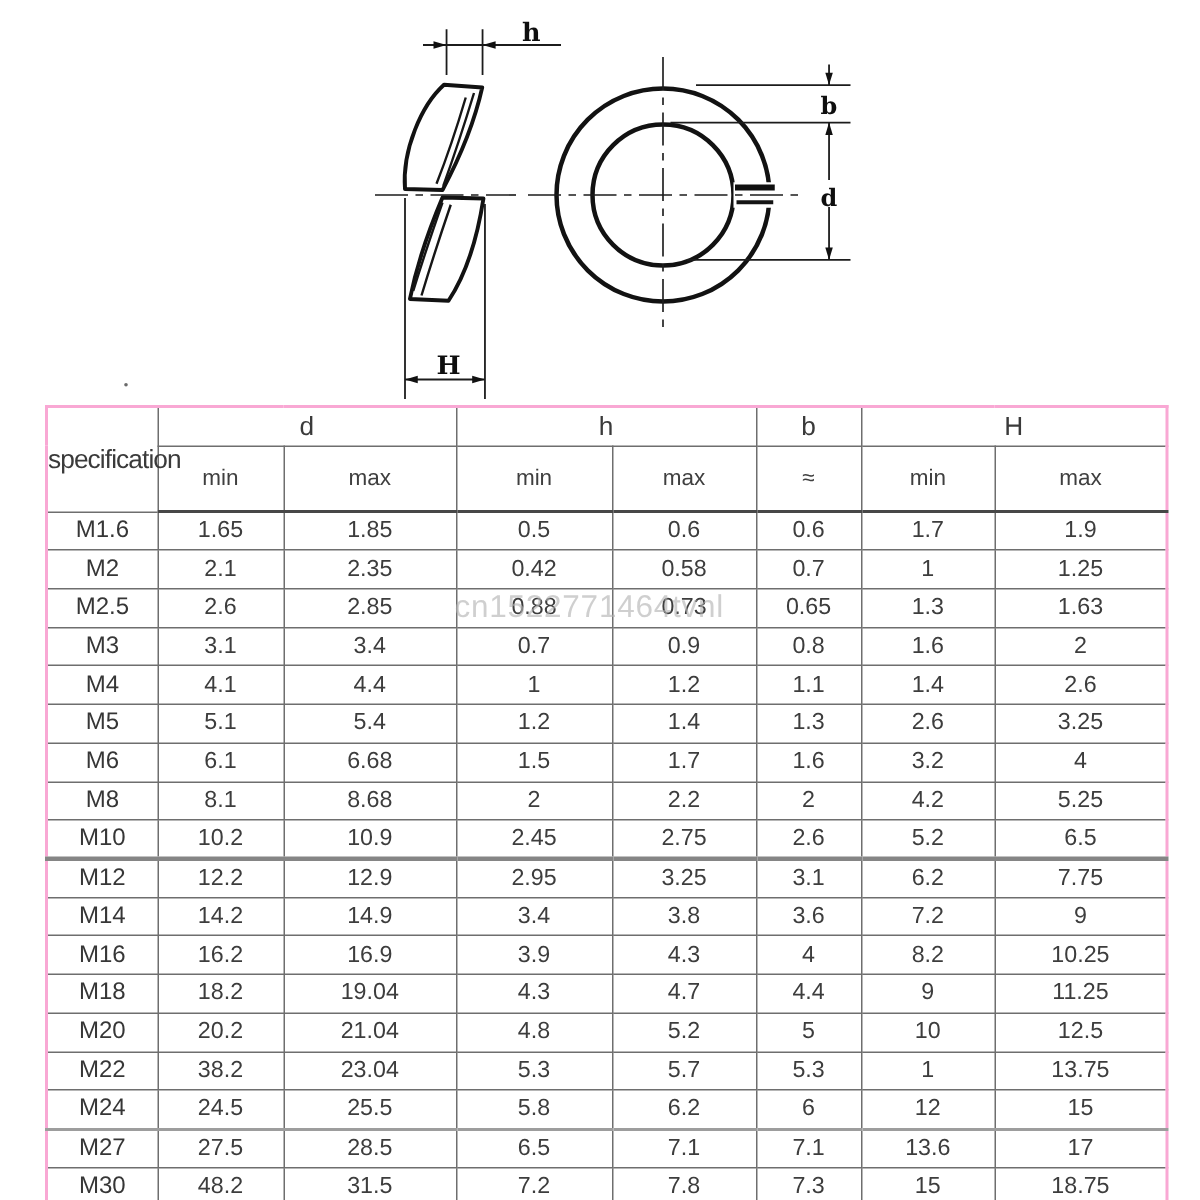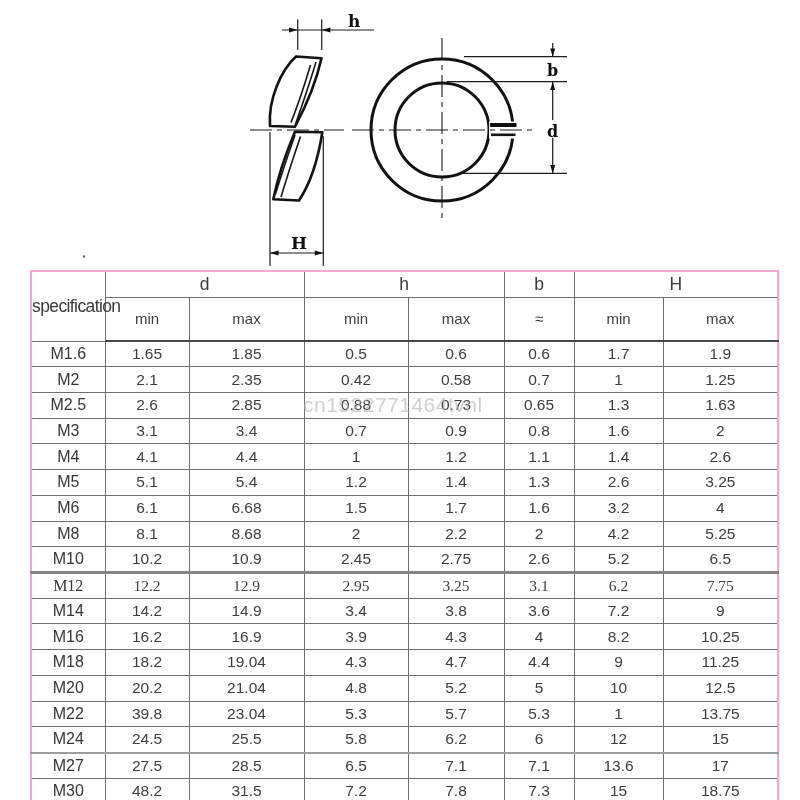--- a/index.html
+++ b/index.html
@@ -29,21 +29,21 @@
              vertical-align:middle;font-weight:normal;background:transparent;}
   tr.hdr-group{height:26px;}
   tr.hdr-sub{height:44px;}
   tbody tr{height:25.72px;}
   th.spec-th{font-size:12.5px;letter-spacing:-0.6px;color:#2f2f2f;
              border-bottom:2.5px solid #474747;}
   tr.hdr-group th{font-size:17.5px;color:#3a3a3a;}
   tr.hdr-sub th{font-size:15px;color:#3f3f3f;border-bottom:2.5px solid #474747;}
   tbody th{font-size:16px;color:#363636;}
   tbody td{font-size:15.5px;}
-  tbody tr:nth-child(10) th, tbody tr:nth-child(10) td{border-top:3px solid #858585;font-family:Liberation Serif, serif;}
+  tbody tr:nth-child(10) th, tbody tr:nth-child(10) td{border-top:3px solid #858585;}
   tbody tr:nth-child(17) th, tbody tr:nth-child(17) td{border-top:2.5px solid #9d9d9d;}
 </style>
 </head>
 <body>
 
 <div class="stage">
 
   <svg class="drawing" width="800" height="270" viewBox="0 0 800 270">
 
     <path class="cl" d="M250,130 H344"></path>
@@ -270,21 +270,21 @@
           <td>20.2</td>
           <td>21.04</td>
           <td>4.8</td>
           <td>5.2</td>
           <td>5</td>
           <td>10</td>
           <td>12.5</td>
         </tr>
         <tr>
           <th>M22</th>
-          <td>39.8</td>
+          <td>38.2</td>
           <td>23.04</td>
           <td>5.3</td>
           <td>5.7</td>
           <td>5.3</td>
           <td>1</td>
           <td>13.75</td>
         </tr>
         <tr>
           <th>M24</th>
           <td>24.5</td>

